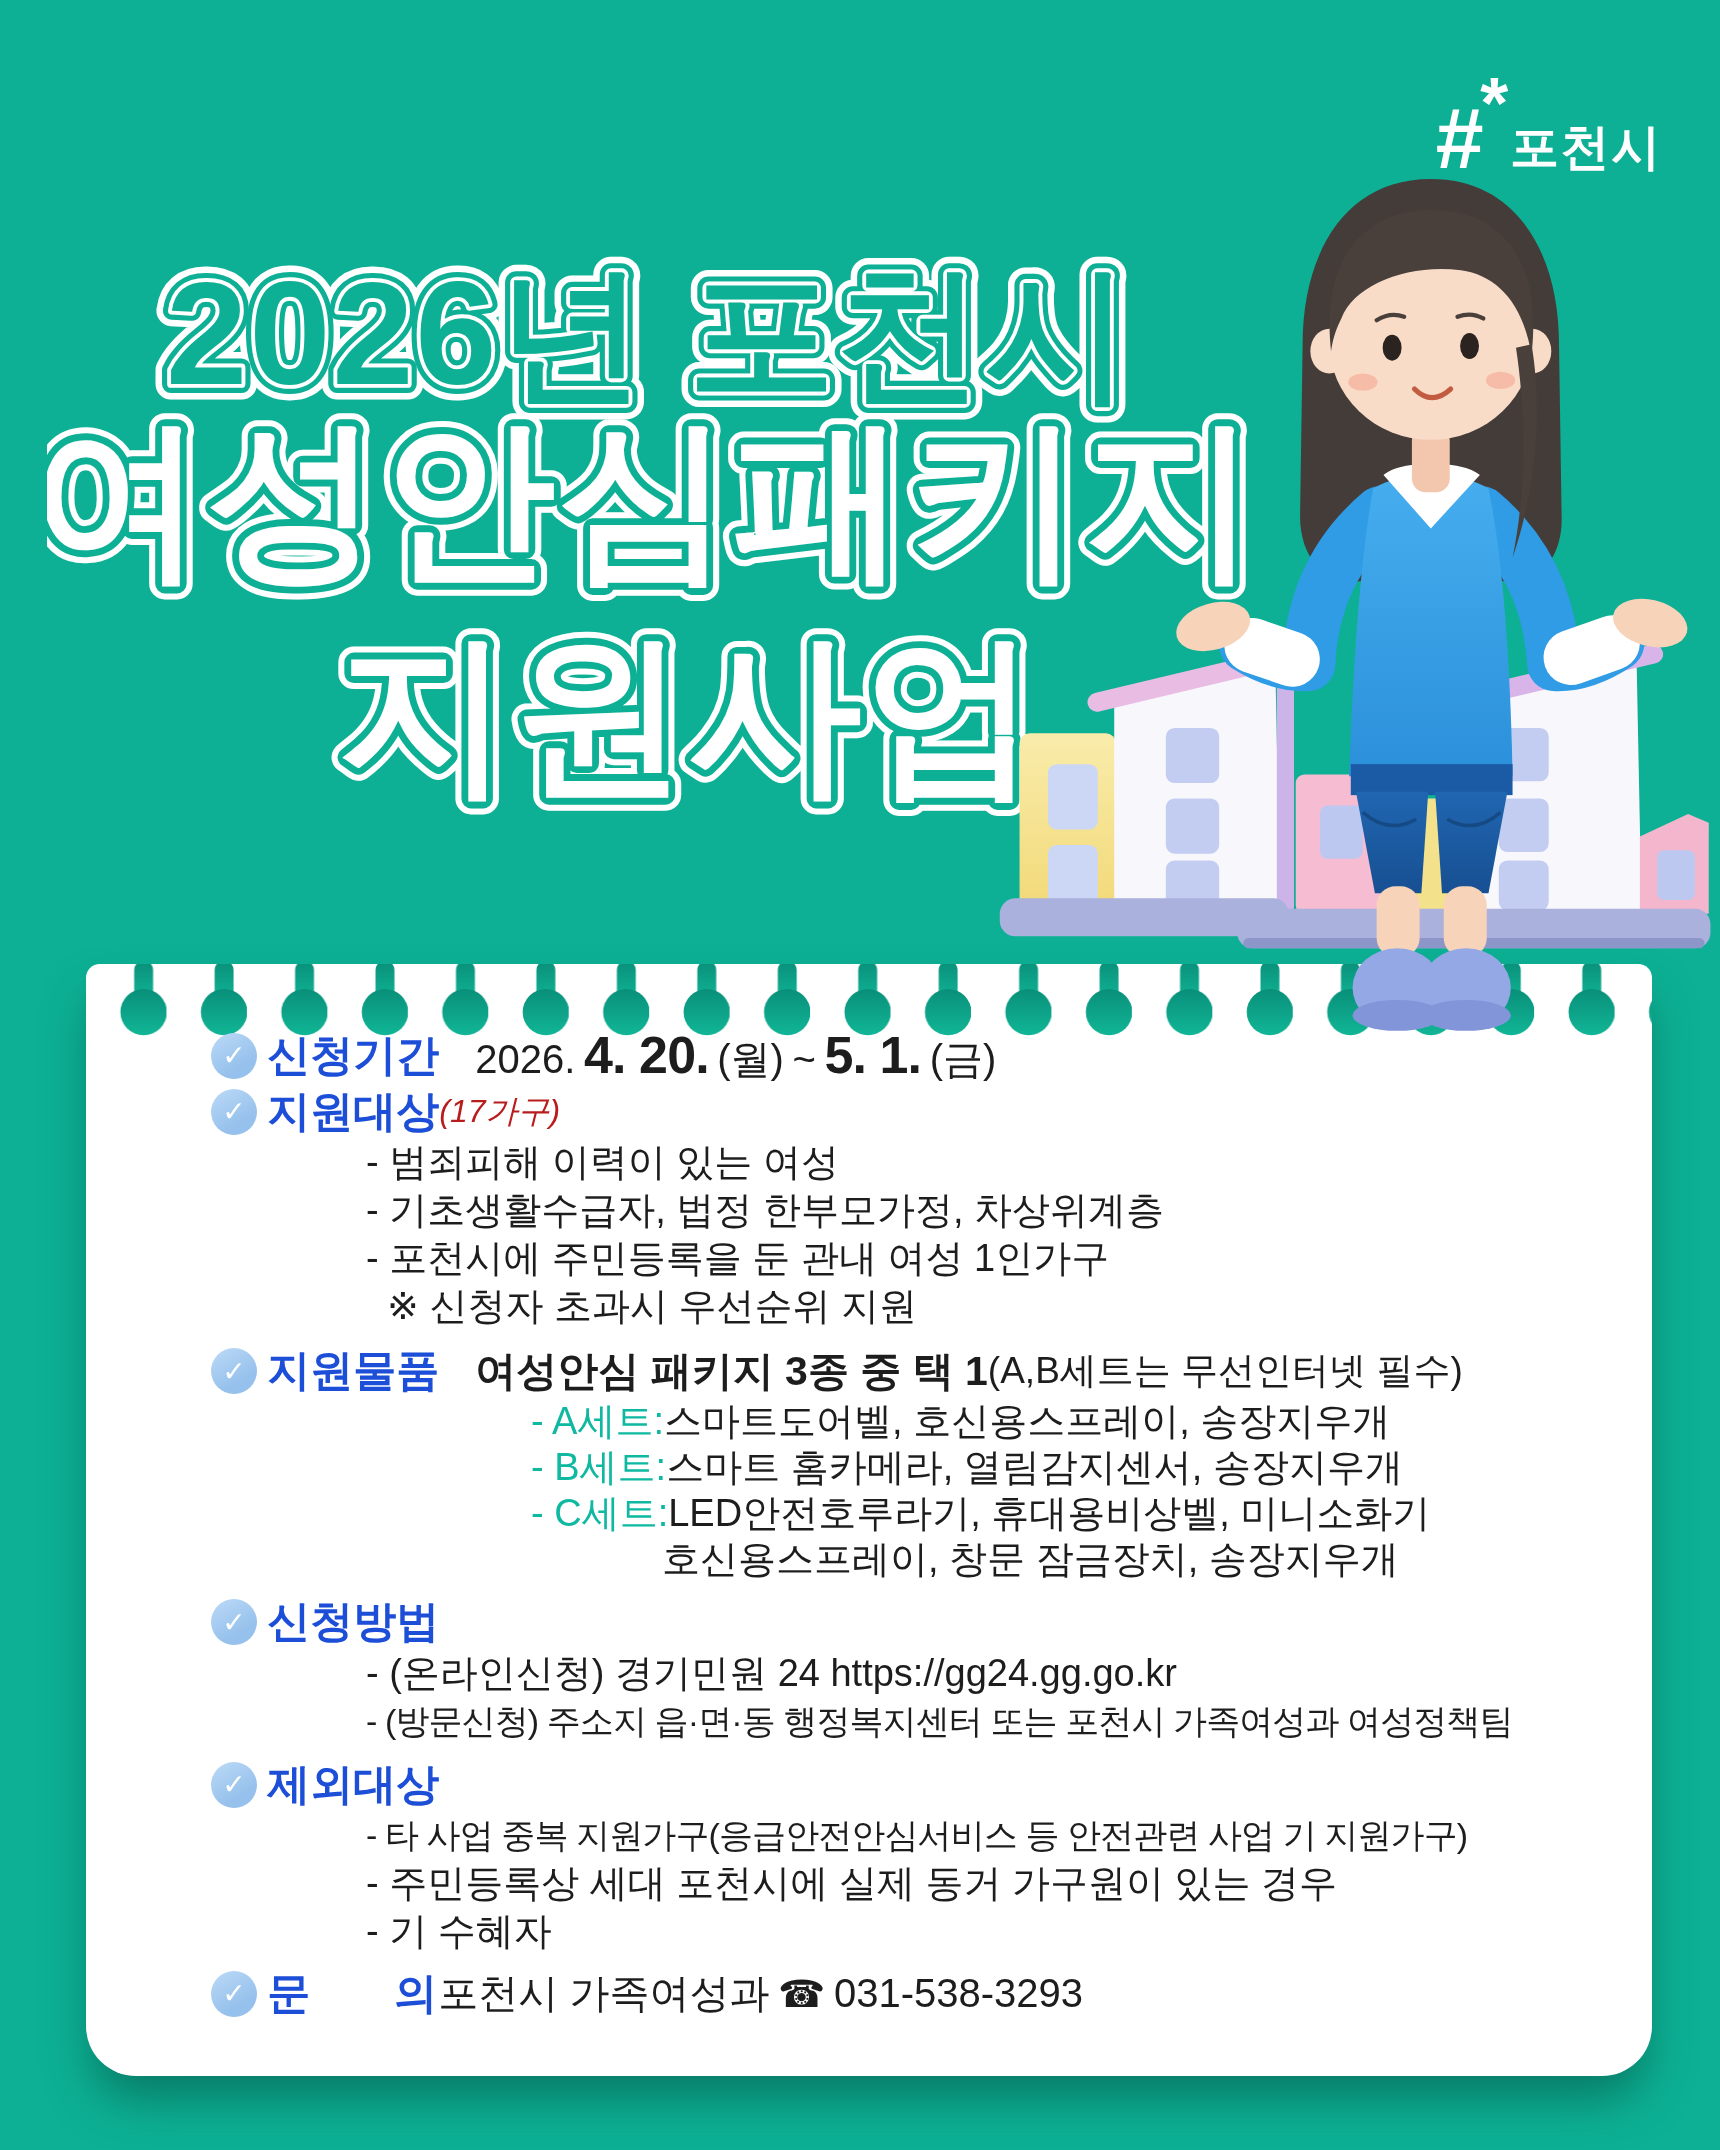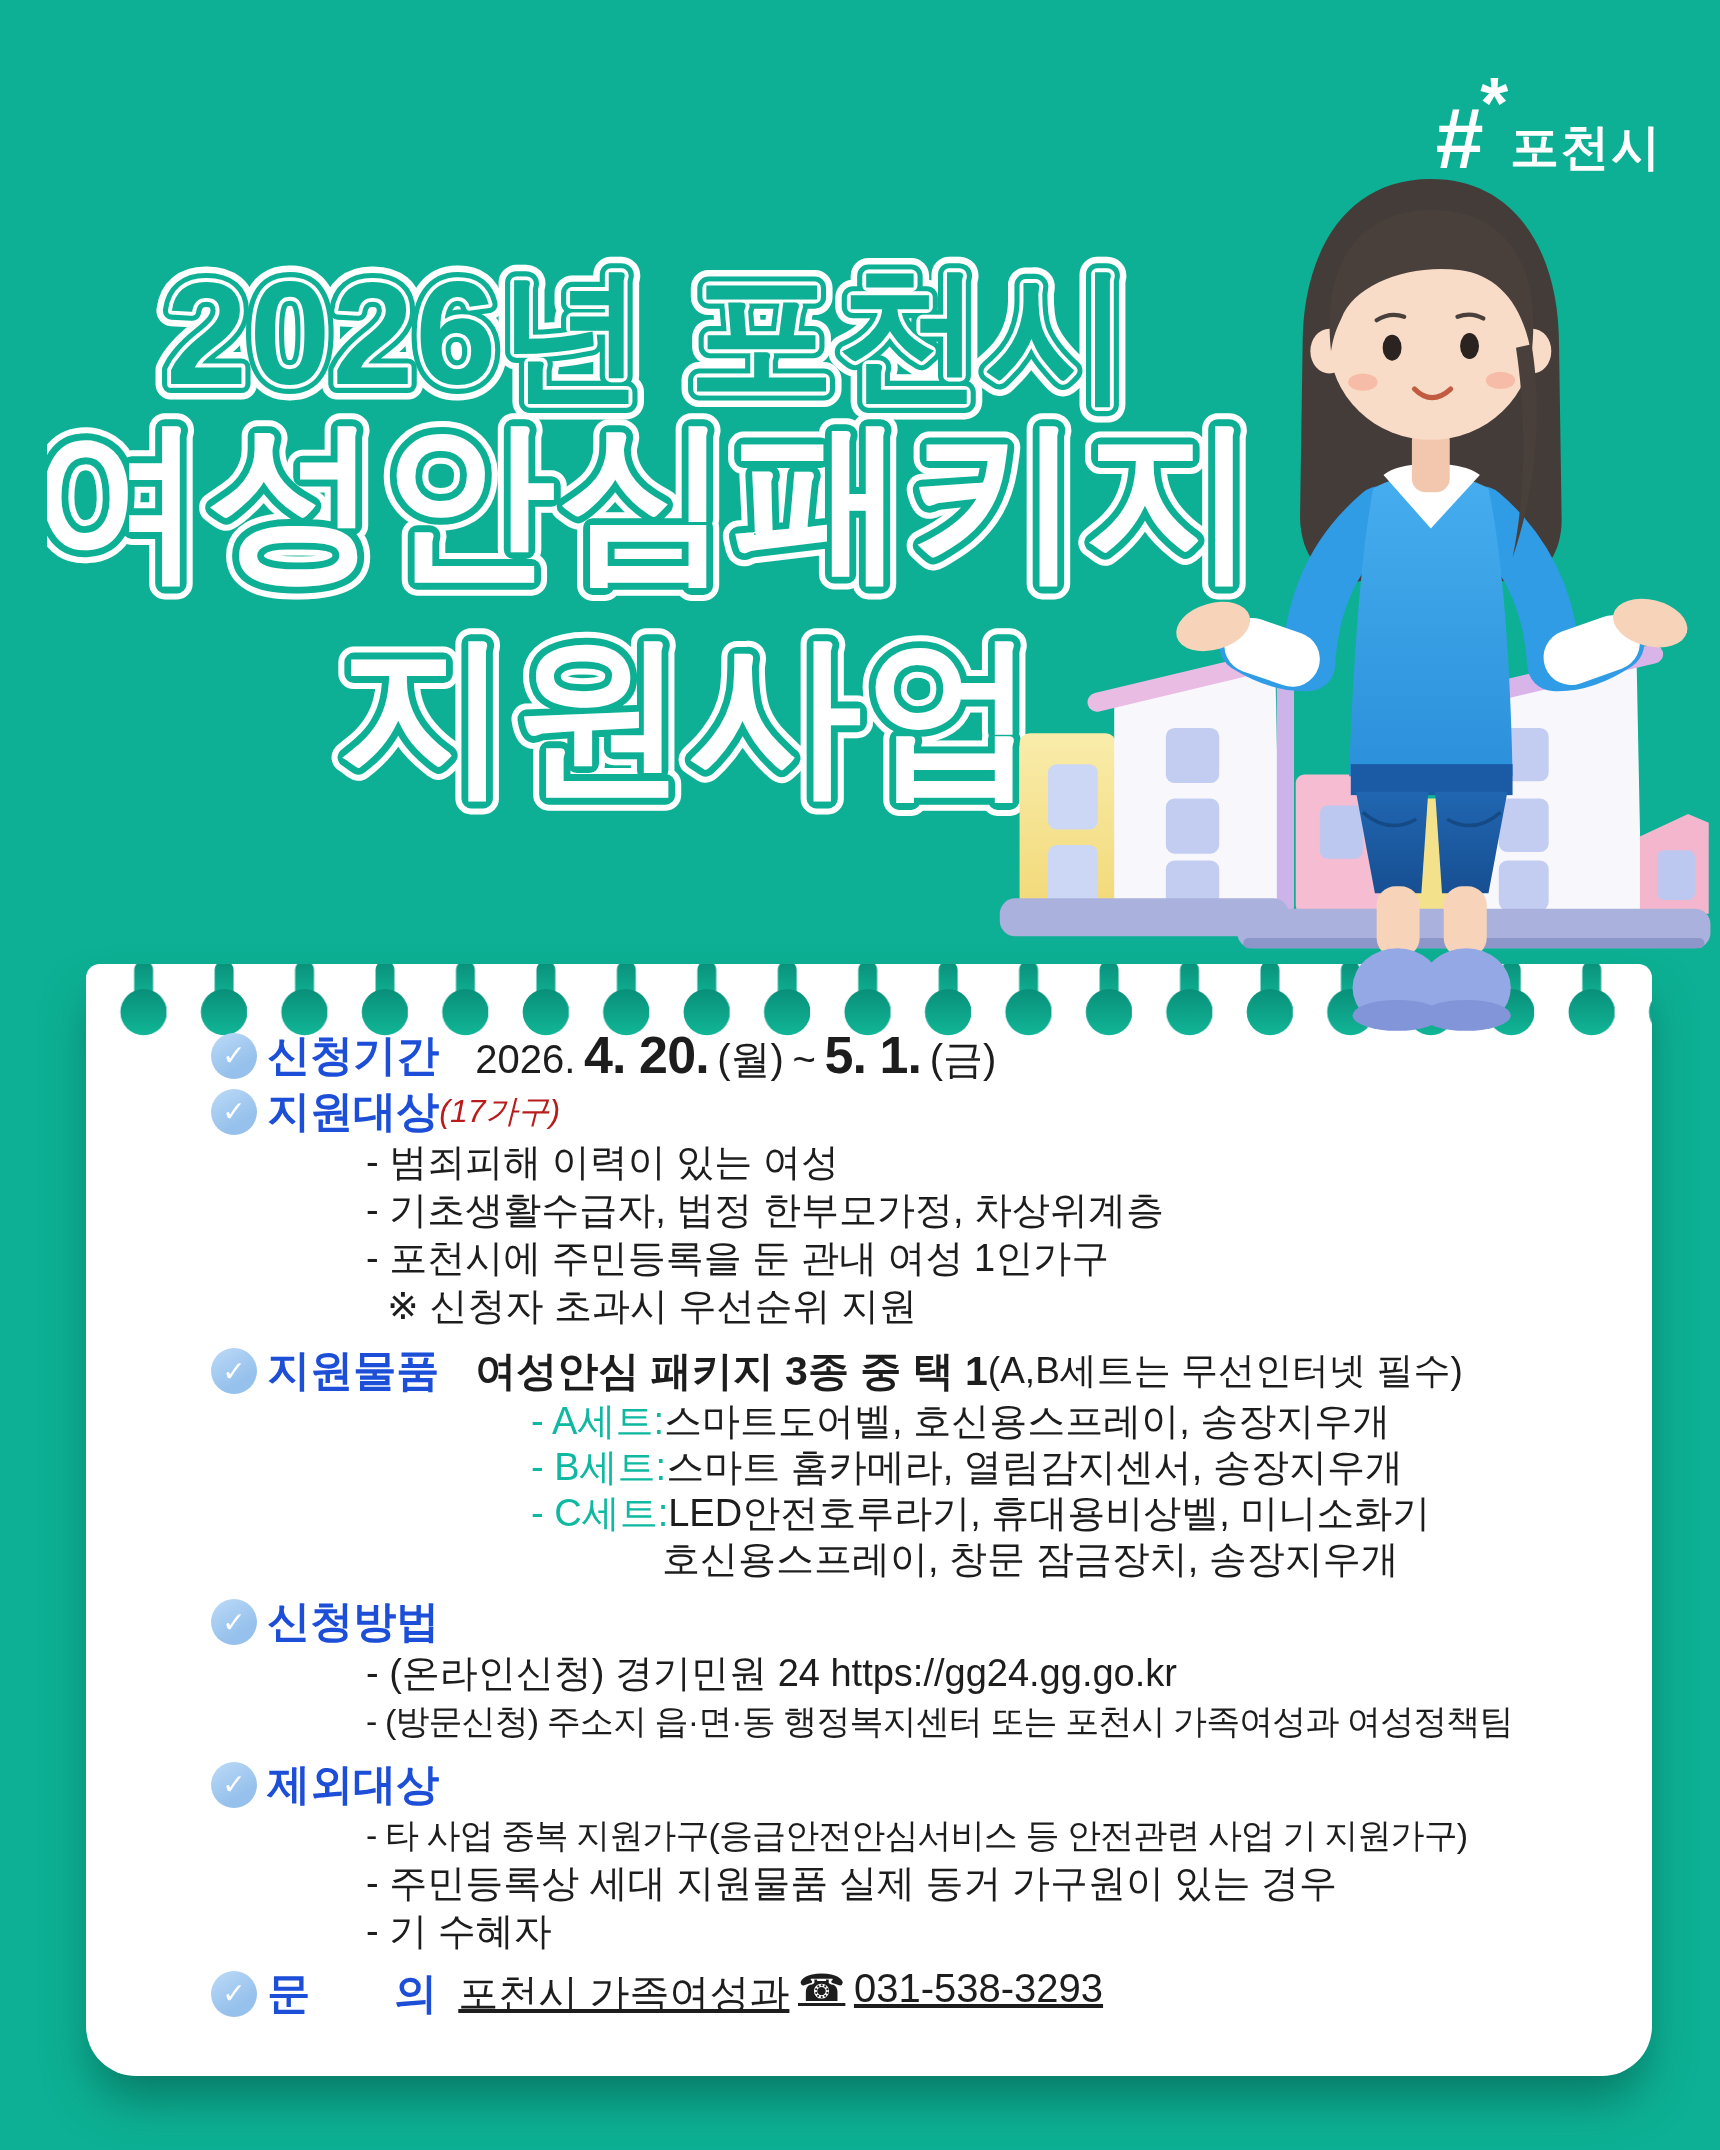--- a/index.html
+++ b/index.html
@@ -66,21 +66,21 @@
   .item.tight{font-size:34px;letter-spacing:-0.9px;}
   .note{font-size:38px;line-height:49px;padding-left:176px;white-space:nowrap;}
   .sec{margin-top:13.8px;}
   .headline-b{font-size:41px;font-weight:bold;margin-left:36px;white-space:nowrap;}
   .headline-n{font-size:37px;white-space:nowrap;}
   .set-row{font-size:38px;line-height:46px;padding-left:320px;white-space:nowrap;display:flex;}
   .set-name{color:#0fb8a0;display:inline-block;min-width:131px;}
   .set-indent{padding-left:451px;}
   .contact-row{margin-top:12px;height:53px;}
   .contact-h{display:inline-flex;width:170px;justify-content:space-between;}
-  .cv{margin-left:21px;font-size:40px;white-space:nowrap;display:flex;align-items:flex-start;text-decoration:underline;}
+  .cv{margin-left:1px;font-size:40px;white-space:nowrap;display:flex;align-items:center;}
   .cv .phone-ic{margin:0 8.6px;font-size:38px;}
 </style>
 </head>
 <body>
 
 <div class="poster">
 
   <div class="logo">
     <span class="hash">#</span>
     <span class="star">*</span>
@@ -278,21 +278,21 @@
       <div class="item">- (온라인신청) 경기민원 24 https://gg24.gg.go.kr</div>
       <div class="item tight">- (방문신청) 주소지 읍·면·동 행정복지센터 또는 포천시 가족여성과 여성정책팀</div>
 
       <div class="row head-row sec">
         <span class="check">
             <i>✓</i>
           </span>
         <span class="h">제외대상</span>
       </div>
       <div class="item tight">- 타 사업 중복 지원가구(응급안전안심서비스 등 안전관련 사업 기 지원가구)</div>
-      <div class="item">- 주민등록상 세대 지원물품 실제 동거 가구원이 있는 경우</div>
+      <div class="item">- 주민등록상 세대 포천시에 실제 동거 가구원이 있는 경우</div>
       <div class="item">- 기 수혜자</div>
 
       <div class="row contact-row">
         <span class="check">
             <i>✓</i>
           </span>
         <span class="h contact-h">
           <span>문</span>
           <span>의</span>
         </span>

